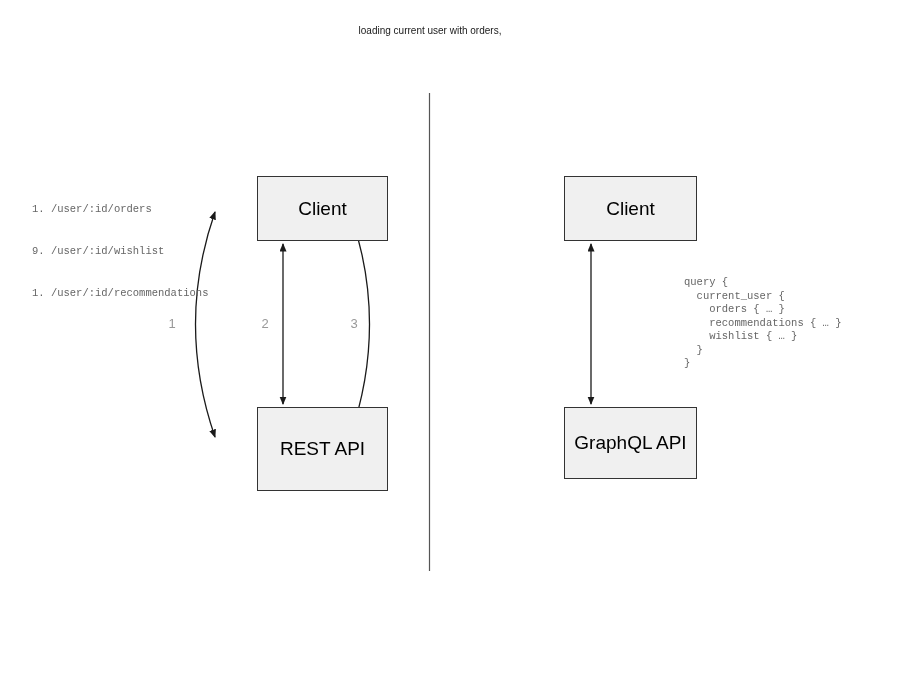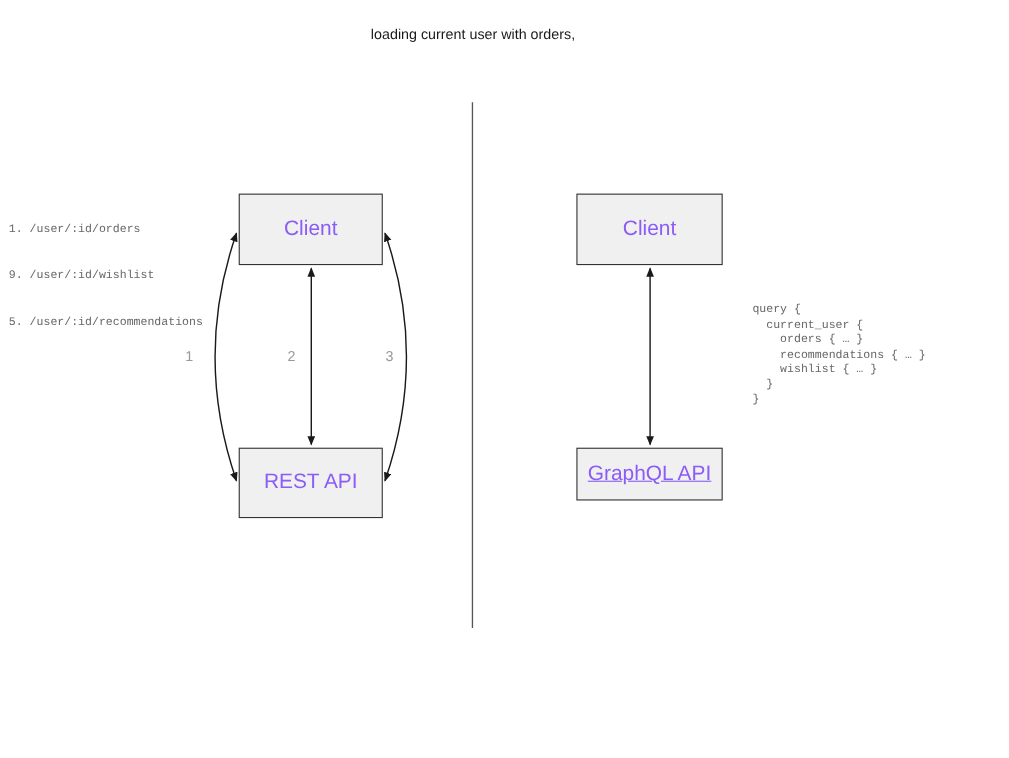--- a/index.html
+++ b/index.html
@@ -10,48 +10,50 @@
     background: #ffffff;
     overflow: hidden;
     font-family: "Liberation Sans", sans-serif;
   }
   .title {
     position: absolute;
     left: 180px;
     top: 21px;
     width: 500px;
     text-align: center;
-    font-size: 13px;
+    font-size: 10px;
     line-height: 20px;
     color: #1a1a1a;
   }
   .overlay {
     position: absolute;
     left: 0;
     top: 0;
   }
   .box {
     position: absolute;
     box-sizing: border-box;
     background: #f0f0f0;
     border: 1.5px solid #333333;
     display: flex;
     align-items: center;
     justify-content: center;
     font-size: 19px;
-    color: #8b5cf6;
+    color: #000000;
+    margin-left: 40px;
   }
   .box-client-left  { left: 217px; top: 176px; width: 131px; height: 65px; }
-  .box-rest         { left: 217px; top: 407px; width: 131px; height: 64px; }
+  .box-rest         { left: 217px; top: 407px; width: 131px; height: 84px; }
   .box-client-right { left: 524px; top: 176px; width: 133px; height: 65px; }
-  .box-graphql      { left: 524px; top: 407px; width: 133px; height: 48px; text-decoration: underline; }
+  .box-graphql      { left: 524px; top: 407px; width: 133px; height: 72px; }
   .mono {
     font-family: "Liberation Mono", "DejaVu Sans Mono", monospace;
     color: #666666;
     font-size: 10.5px;
+    margin-left: 24px;
   }
   .endpoints {
     position: absolute;
     left: 8px;
     top: 174px;
     line-height: 14px;
     white-space: pre;
   }
   .query {
     position: absolute;
@@ -95,21 +97,21 @@
     <line x1="283" y1="244" x2="283" y2="404" stroke="#1a1a1a" stroke-width="1.3" marker-start="url(#ah)" marker-end="url(#ah)"></line>
 
     <path d="M 350 212 Q 389 324 350 437" fill="none" stroke="#1a1a1a" stroke-width="1.3" marker-start="url(#ah)" marker-end="url(#ah)"></path>
 
     <line x1="591" y1="244" x2="591" y2="404" stroke="#1a1a1a" stroke-width="1.3" marker-start="url(#ah)" marker-end="url(#ah)"></line>
   </svg>
 
   <div class="endpoints mono">
     <div>1. /user/:id/orders</div>
     <div>9. /user/:id/wishlist</div>
-    <div>5. /user/:id/recommendations</div>
+    <div>1. /user/:id/recommendations</div>
   </div>
 
   <div class="box box-client-left">
     <span>Client</span>
   </div>
 
   <div class="box box-rest">
     <span>REST API</span>
   </div>
 

